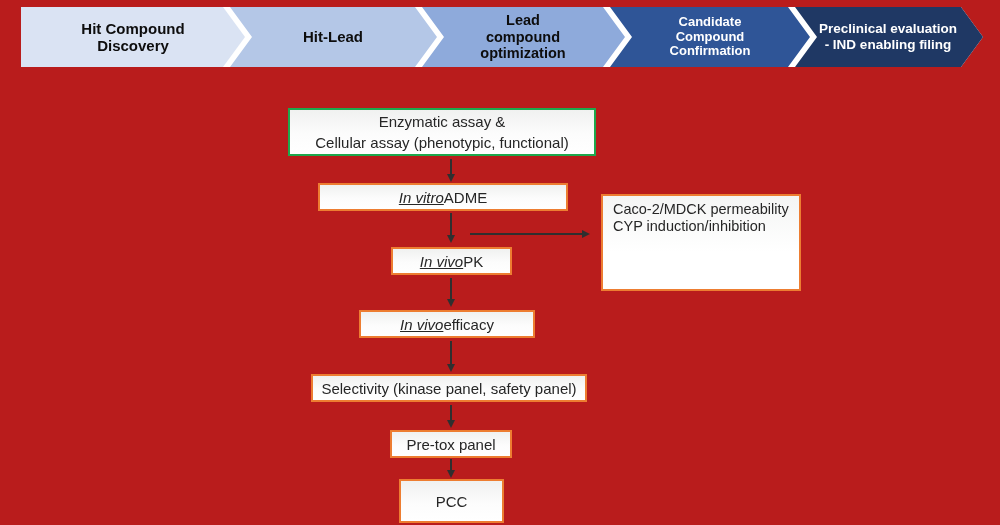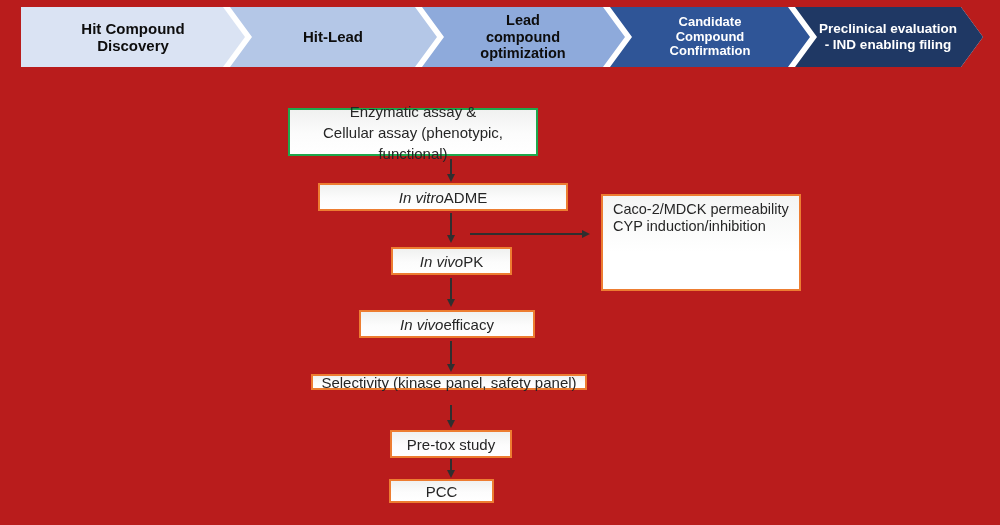--- a/index.html
+++ b/index.html
@@ -41,29 +41,29 @@
     display: flex;
     align-items: center;
     justify-content: center;
     font-size: 15px;
     color: #262626;
     white-space: pre-line;
     text-align: center;
   }
   .green  { border: 2.5px solid #1ea84d; }
   .orange { border: 2.5px solid #ed7d31; }
-  .it { font-style: italic; }
+  .it { font-style: italic; text-decoration: underline; }
 
-  .assay-box       { left: 288px; top: 108px; width: 250px; height: 48px; line-height: 21px; text-align: center; }
+  .assay-box       { left: 288px; top: 108px; width: 308px; height: 48px; line-height: 21px; text-align: center; }
   .adme-box        { left: 318px; top: 183px; width: 250px; height: 28px; }
   .pk-box          { left: 391px; top: 247px; width: 121px; height: 28px; }
   .efficacy-box    { left: 359px; top: 310px; width: 176px; height: 28px; }
-  .selectivity-box { left: 311px; top: 374px; width: 276px; height: 16px; }
+  .selectivity-box { left: 311px; top: 374px; width: 276px; height: 28px; }
   .pretox-box      { left: 390px; top: 430px; width: 122px; height: 28px; }
-  .pcc-box         { left: 389px; top: 479px; width: 105px; height: 24px; }
+  .pcc-box         { left: 399px; top: 479px; width: 105px; height: 44px; }
 
   .detail-box {
     position: absolute;
     left: 601px; top: 194px; width: 200px; height: 97px;
     box-sizing: border-box;
     border: 2px solid #ed7d31;
     background: linear-gradient(180deg, #f4f5f4 0%, #ffffff 60%);
     padding: 5px 10px;
     font-size: 14.5px;
     line-height: 17.4px;
@@ -142,19 +142,19 @@
   <div class="fbox orange efficacy-box">
     <span class="it">In vivo</span><span> efficacy</span>
   </div>
 
   <div class="varrow va4"></div>
 
   <div class="fbox orange selectivity-box">Selectivity (kinase panel, safety panel)</div>
 
   <div class="varrow va5"></div>
 
-  <div class="fbox orange pretox-box">Pre-tox study</div>
+  <div class="fbox orange pretox-box">Pre-tox panel</div>
 
   <div class="varrow va6"></div>
 
   <div class="fbox orange pcc-box">PCC</div>
 
 </div>
 
 </body></html>

